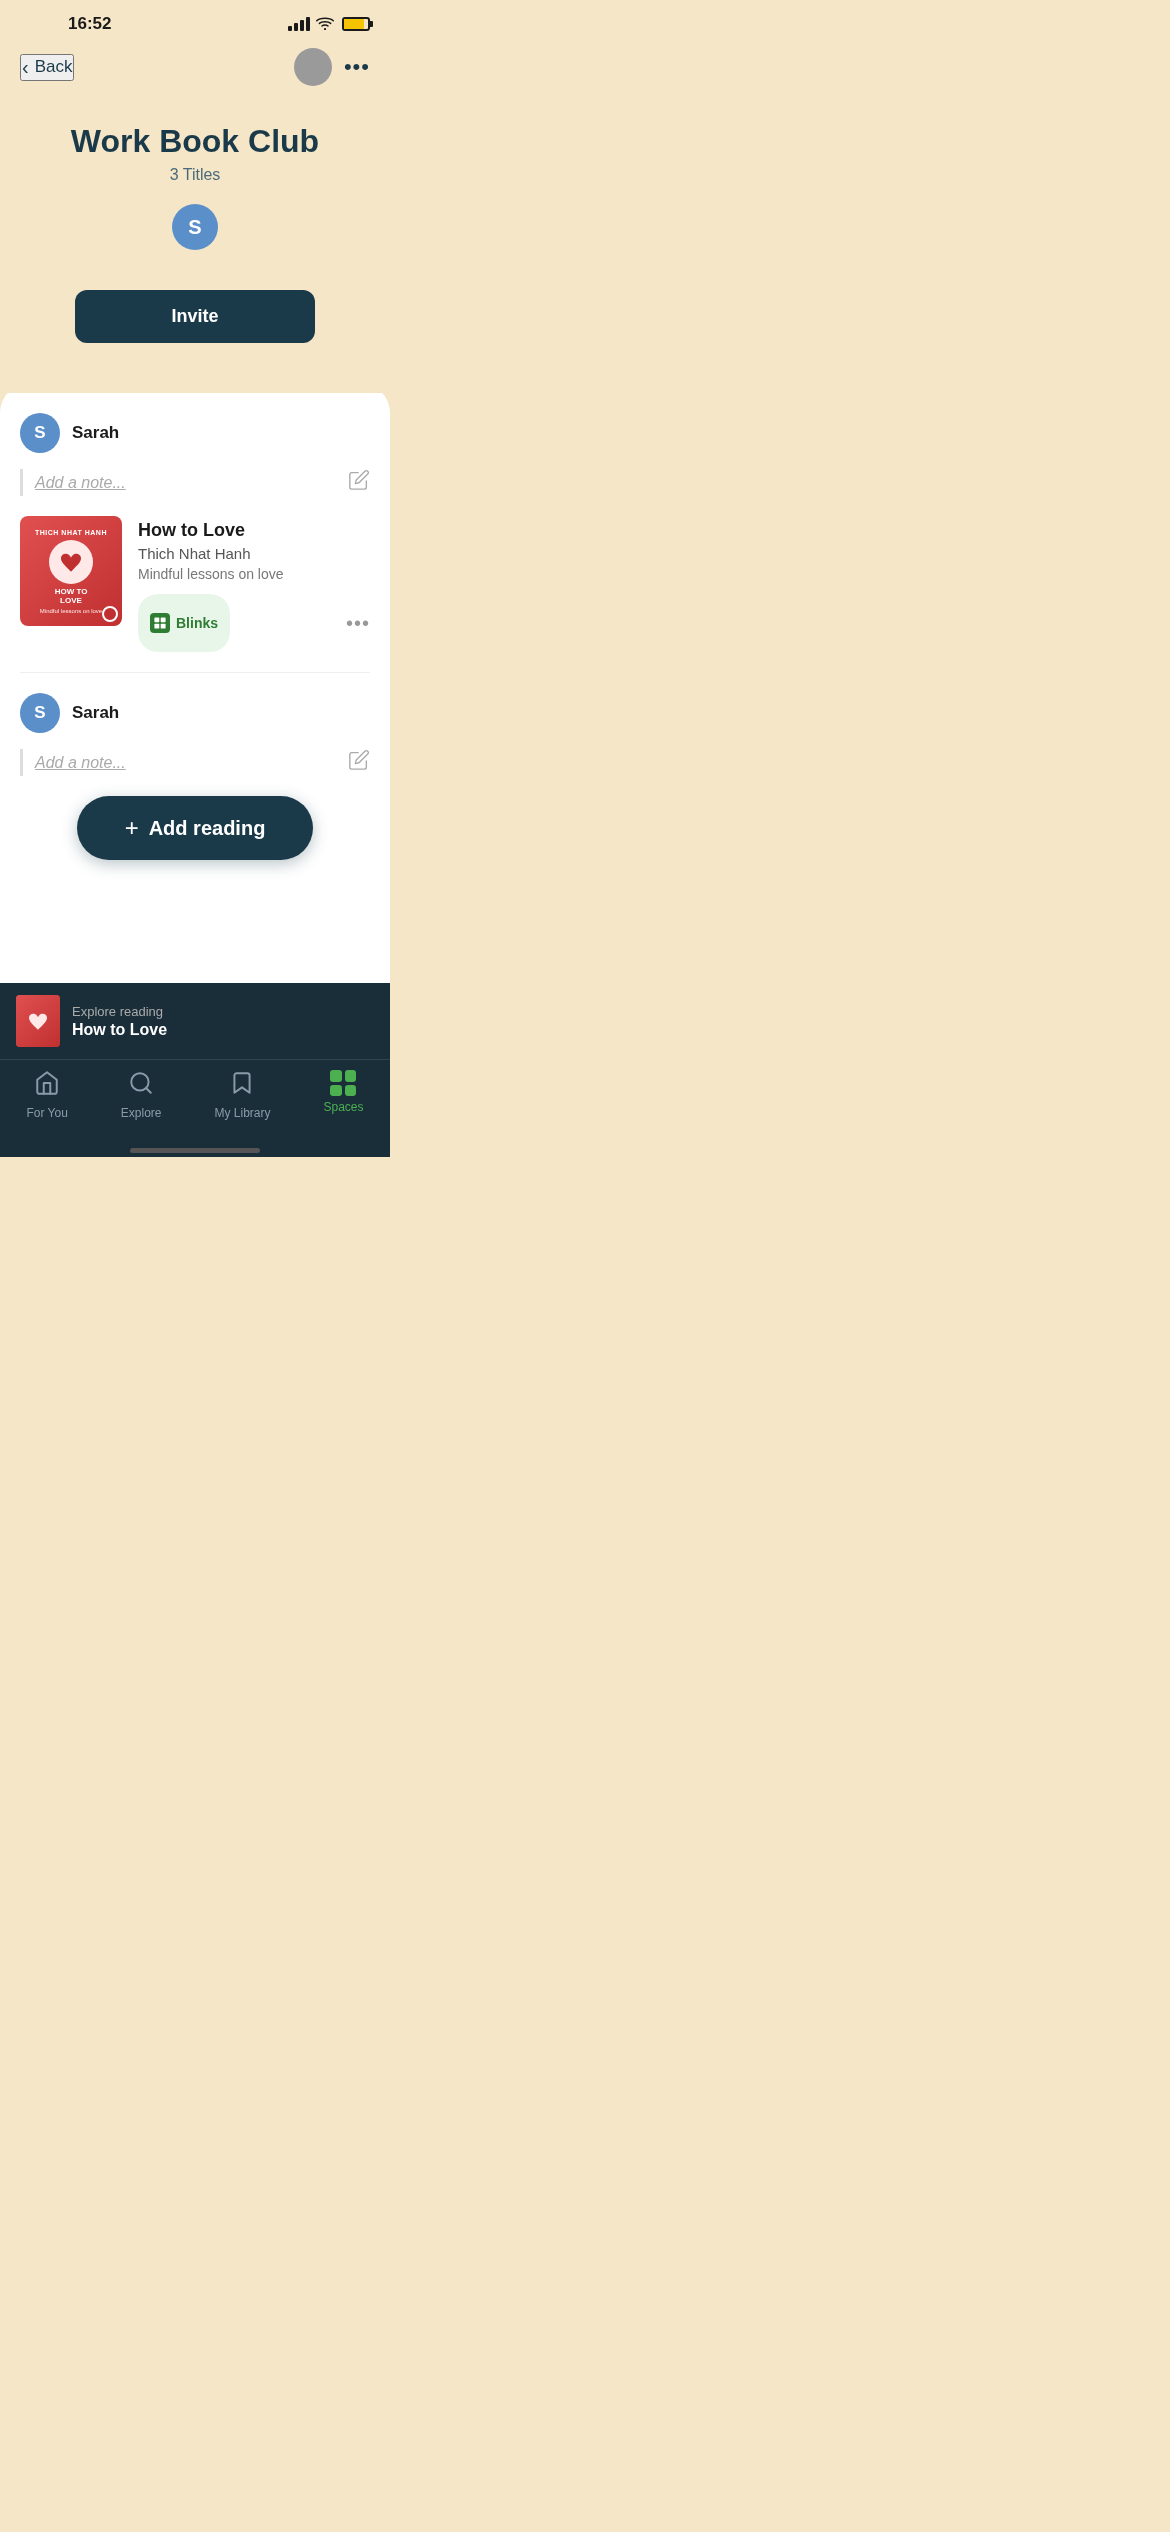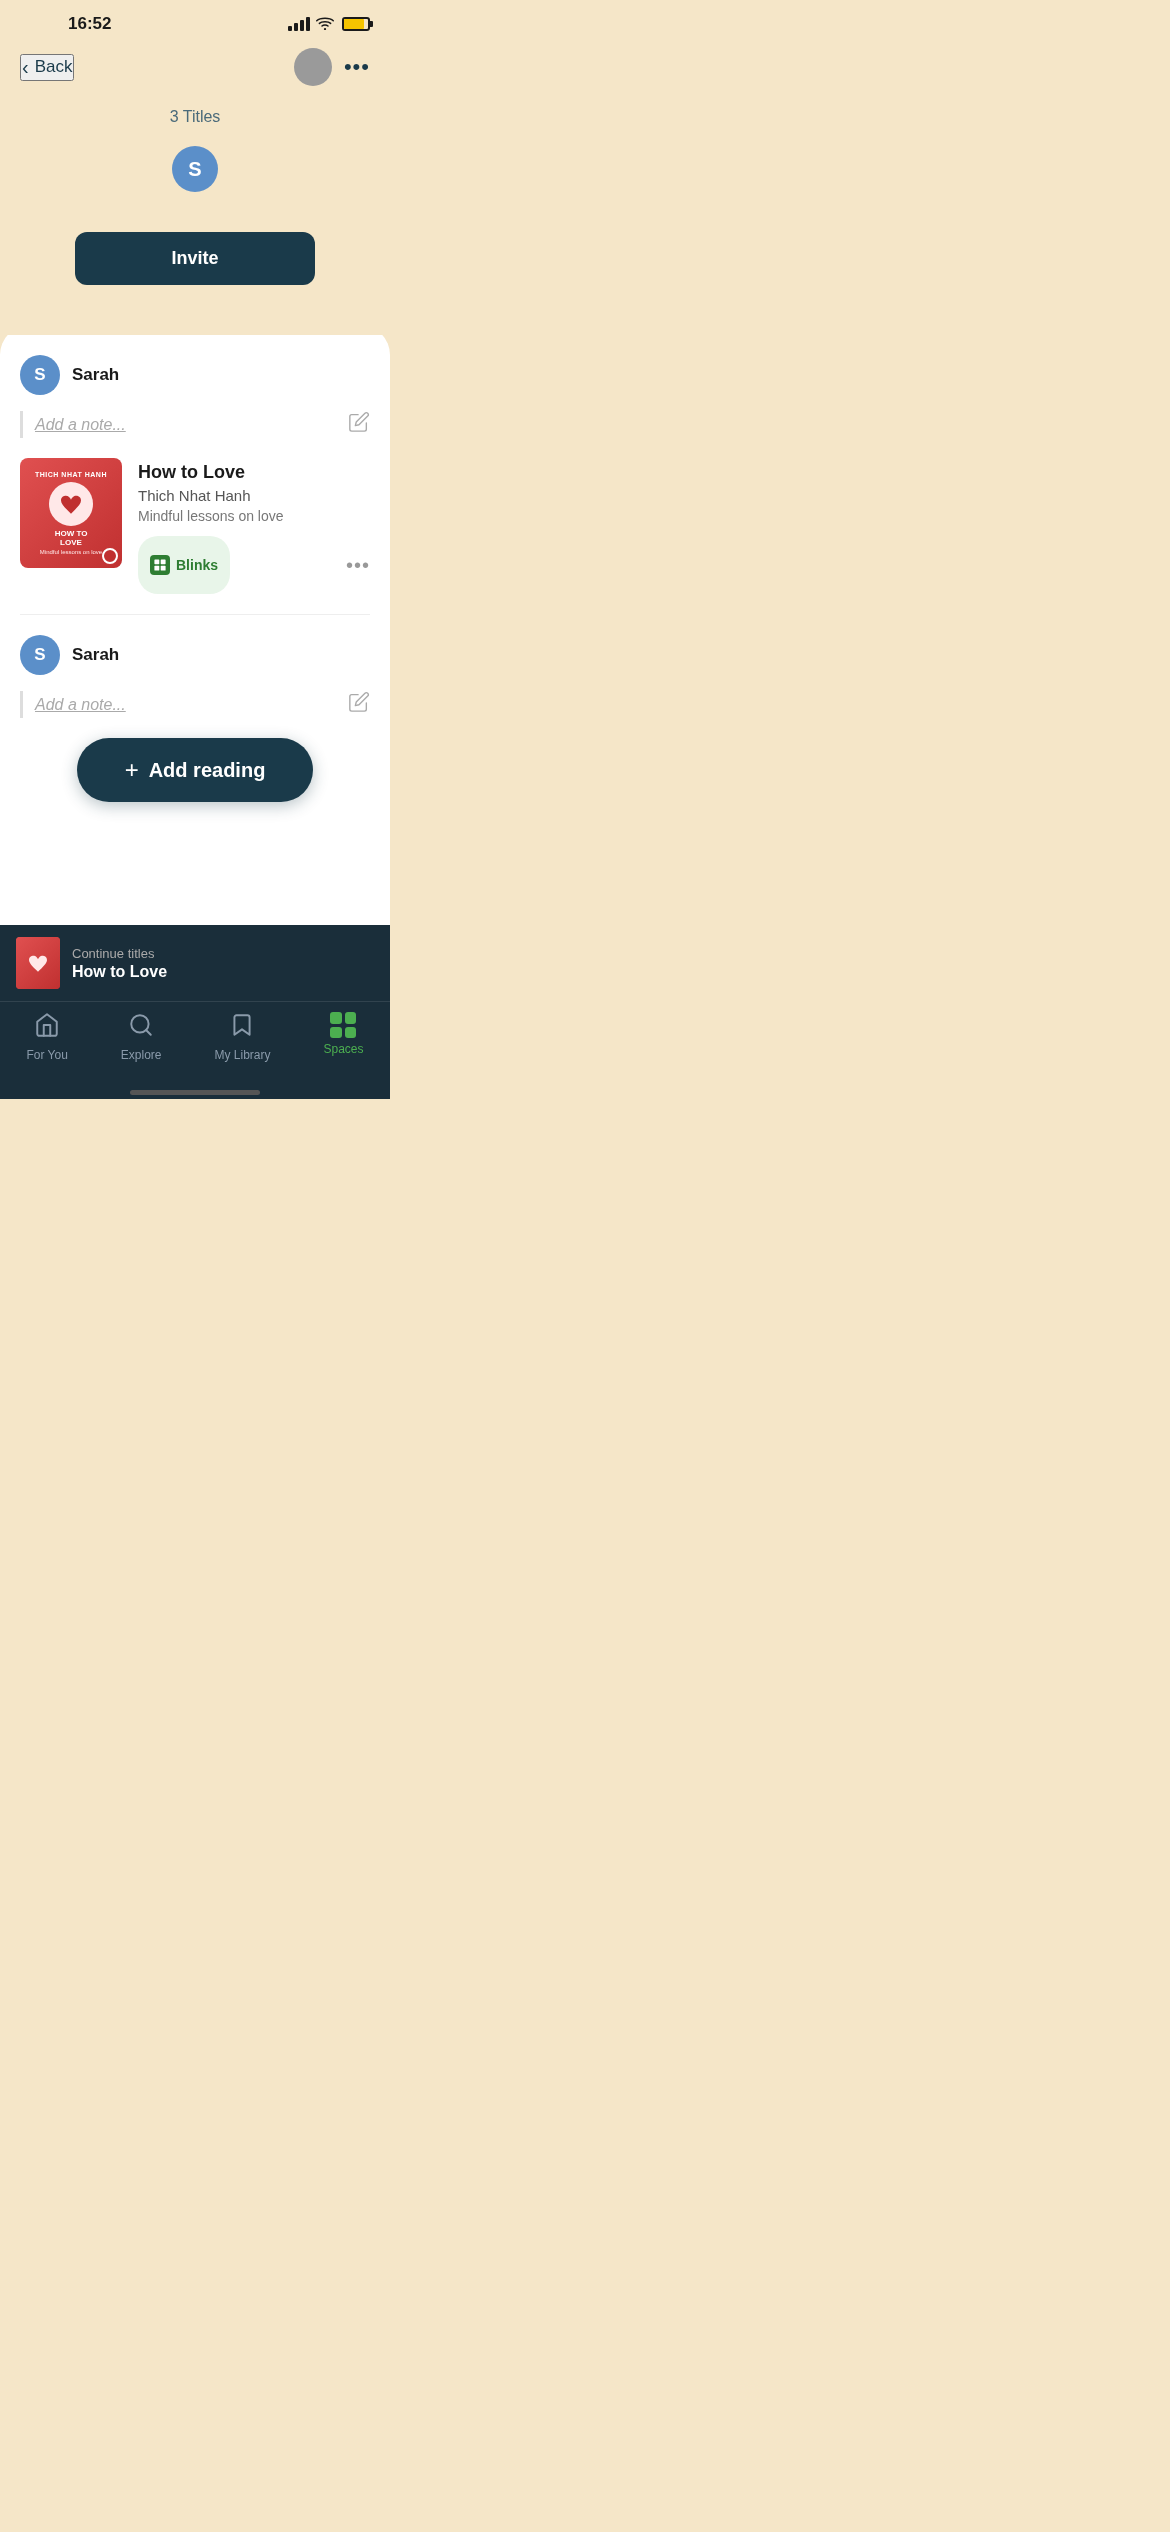--- a/index.html
+++ b/index.html
@@ -480,20 +480,21 @@
     <button class="back-btn">
       <span class="back-chevron">‹</span>
       <span>Back</span>
     </button>
     <div class="nav-right">
       <div class="avatar-circle-gray"></div>
       <span class="more-dots">•••</span>
     </div>
   </div>
 
+  <div class="club-title">Work Book Club</div>
   <div class="club-subtitle">3 Titles</div>
 
   <div class="club-avatar-row">
     <div class="avatar-s">S</div>
   </div>
 
   <div style="display:flex;justify-content:center;margin-top:20px;align-items:center;">
     <button class="invite-btn">Invite</button>
   </div>
 </div>
@@ -578,21 +579,21 @@
 <div class="bottom-bar">
   <div class="continue-reading">
     <div class="continue-book-thumb">
       <div style="background:linear-gradient(135deg,#e05050,#c03030);width:100%;height:100%;border-radius:4px;display:flex;align-items:center;justify-content:center;">
         <svg width="20" height="18" viewBox="0 0 24 22" fill="#ffe8e8">
           <path d="M12 21.593c-5.63-5.539-11-10.297-11-14.402 0-3.791 3.068-5.191 5.281-5.191 1.312 0 4.151.501 5.719 4.457 1.59-3.968 4.464-4.447 5.726-4.447 2.54 0 5.274 1.621 5.274 5.181 0 4.069-5.136 8.625-11 14.402z"></path>
         </svg>
       </div>
     </div>
     <div>
-      <div class="continue-text-small">Continue titles</div>
+      <div class="continue-text-small">Explore reading</div>
       <div class="continue-text-title">How to Love</div>
     </div>
   </div>
 
   <div class="tab-bar">
 
     <div class="tab-item">
       <span class="tab-icon">
         <svg width="26" height="26" viewBox="0 0 24 24" fill="none" stroke="#8a9aaa" stroke-width="1.8" stroke-linecap="round" stroke-linejoin="round">
           <path d="M3 9l9-7 9 7v11a2 2 0 01-2 2H5a2 2 0 01-2-2z"></path>

